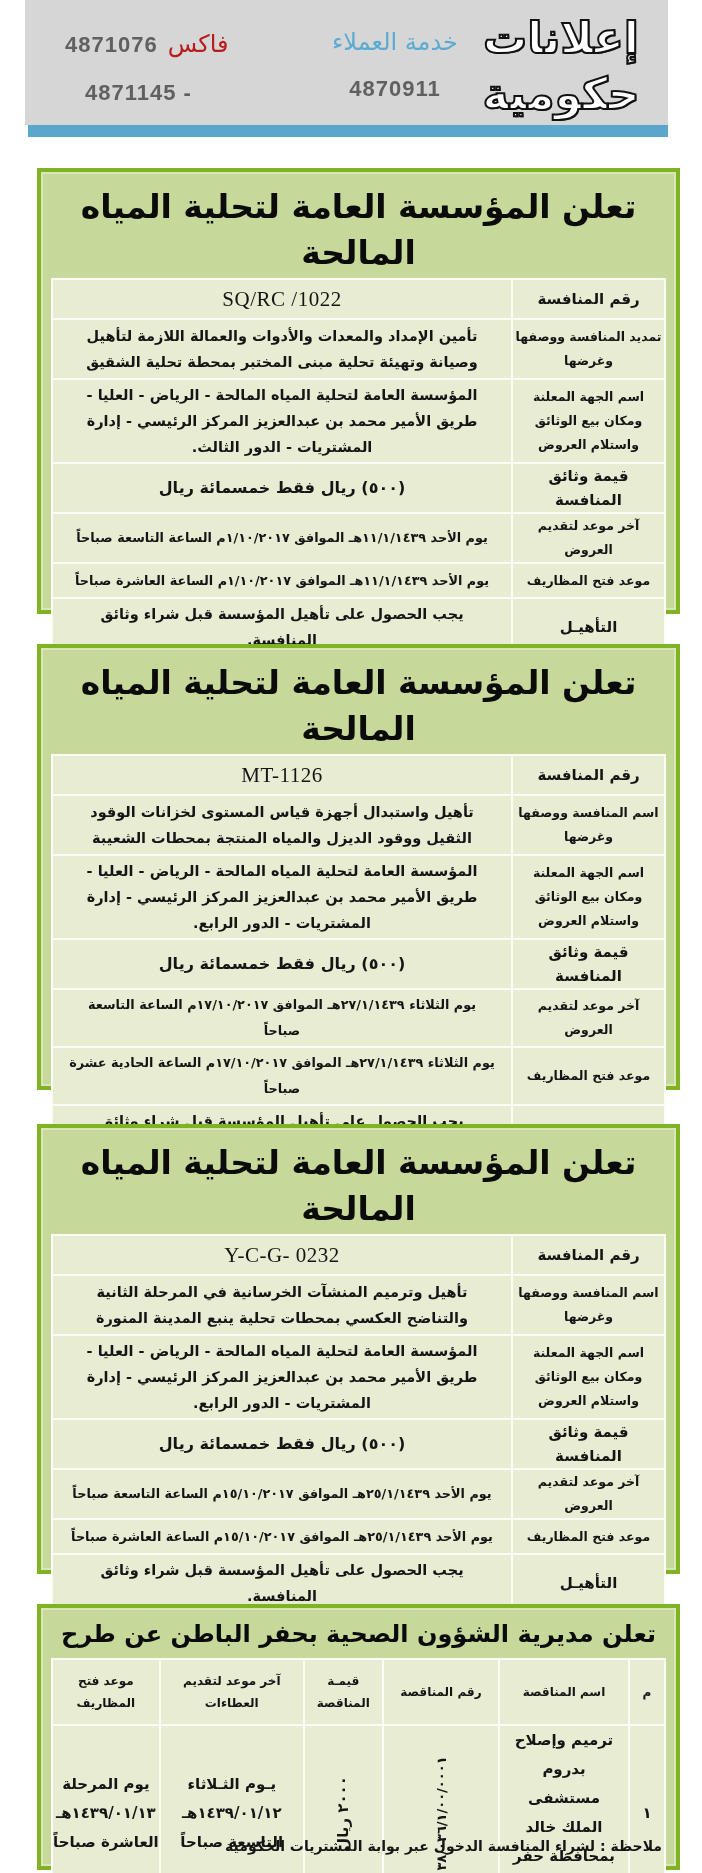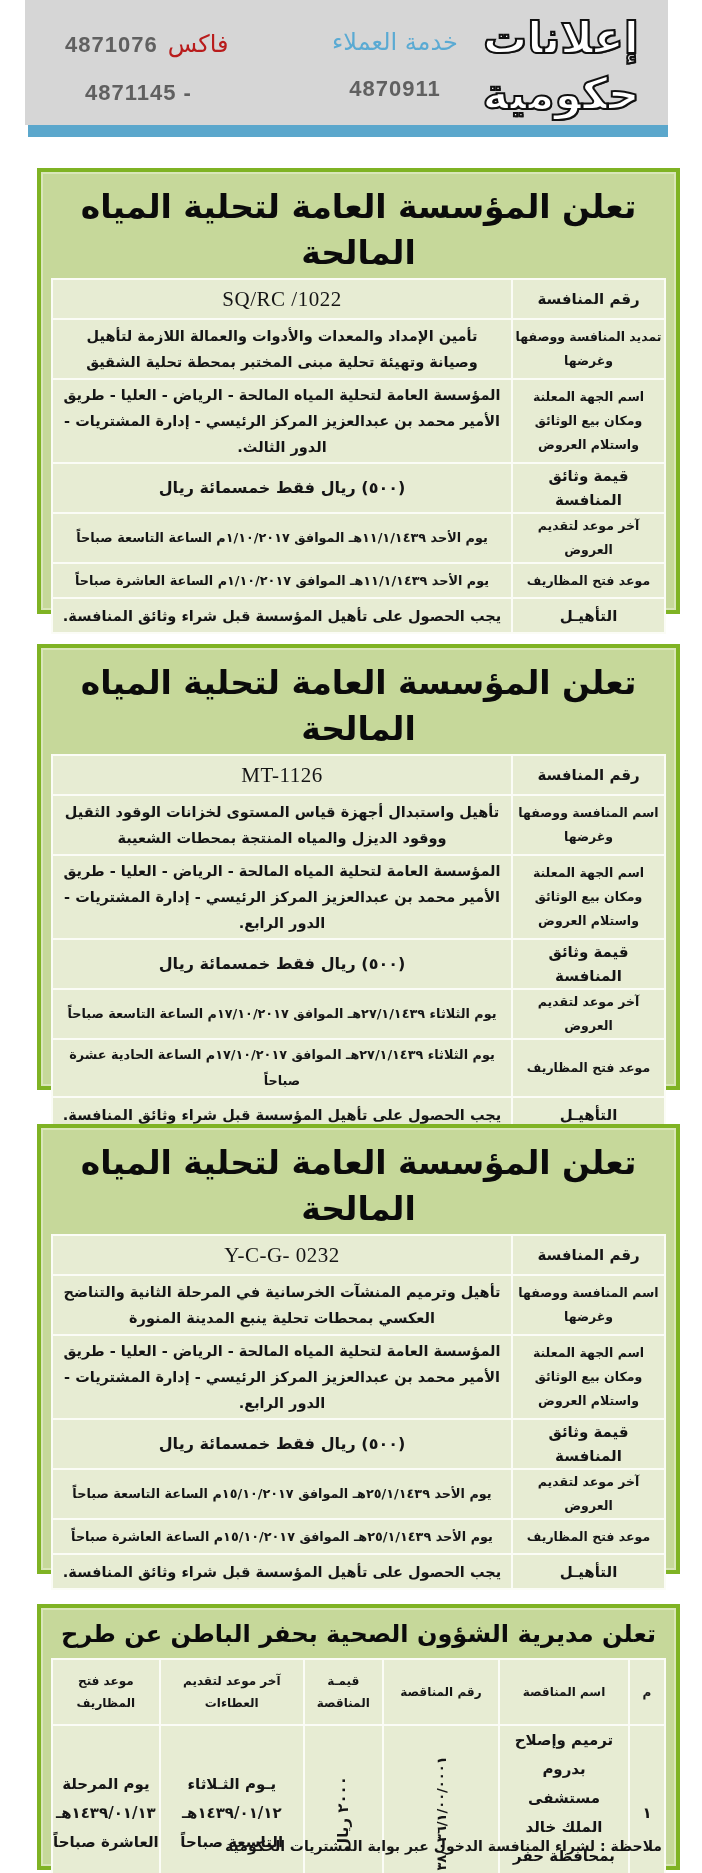--- a/index.html
+++ b/index.html
@@ -65,21 +65,21 @@
     position: absolute; left: 10px; right: 10px; border-collapse: collapse;
     background: #e7ecd3;
   }
   table.tender td {
     border: 2px solid #fbfcf6;
     text-align: center; vertical-align: middle;
     font-weight: bold; color: #151515;
   }
   td.lbl { width: 153px; font-size: 12.5px; line-height: 24px; padding: 0 0; }
   td.lbl.big { font-size: 15px; }
-  td.val { font-size: 14.5px; line-height: 26px; padding: 2px 8px; }
+  td.val { font-size: 14.5px; line-height: 26px; padding: 2px 16px; }
   td.val.code { font-family: "Liberation Serif", serif; font-weight: normal; font-size: 21px; letter-spacing: 0.5px; direction: ltr; }
   td.val.price { font-size: 16px; }
   td.val.small { font-size: 12.8px; }
 
   
   .ad4-title {
     text-align: center; font-weight: bold; font-size: 24px; color: #0b0b0b;
     line-height: 40px; margin-top: 6px;
   }
   table.health {

